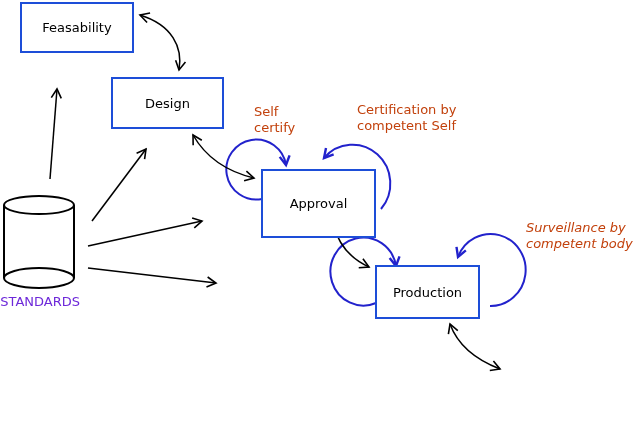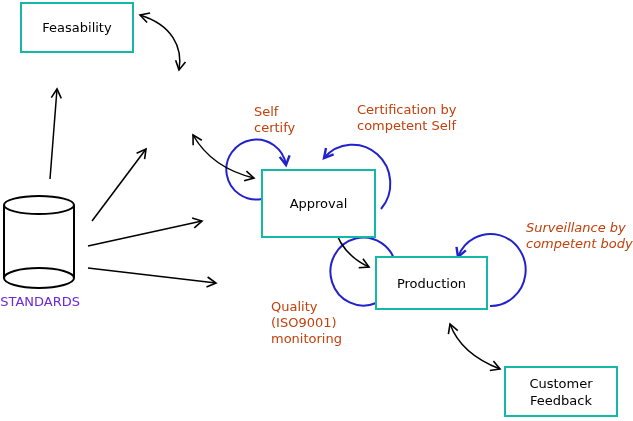--- a/index.html
+++ b/index.html
@@ -17,35 +17,35 @@
   }
   .wires {
     position: absolute;
     left: 0; top: 0;
     width: 633px;
     height: 421px;
   }
   .node {
     position: absolute;
     box-sizing: border-box;
-    border: 2px solid #14b8a6;
+    border: 2px solid #1d4ed8;
     background: #ffffff;
     display: flex;
     align-items: center;
     justify-content: center;
     text-align: center;
     font-size: 13px;
     color: #000000;
     white-space: pre-line;
     line-height: 17px;
   }
   .node-feasability { left: 20px;  top: 2px;   width: 114px; height: 51px; }
   .node-design      { left: 111px; top: 77px;  width: 113px; height: 52px; }
   .node-approval    { left: 261px; top: 169px; width: 115px; height: 69px; }
-  .node-production  { left: 375px; top: 256px; width: 113px; height: 54px; }
+  .node-production  { left: 375px; top: 265px; width: 105px; height: 54px; }
   .node-feedback    { left: 504px; top: 366px; width: 114px; height: 51px; }
   .note {
     position: absolute;
     color: #c2410c;
     font-size: 13px;
     line-height: 16px;
     white-space: pre-line;
   }
   .note-self-certify  { left: 254px; top: 104px; }
   .note-certification { left: 357px; top: 102px; }
@@ -97,36 +97,32 @@
       <path d="M 140,15 C 172,25 183,47 179,70" marker-start="url(#ah-k)" marker-end="url(#ah-k)"></path>
       <path d="M 193,135 Q 212,168 254,178" marker-start="url(#ah-k)" marker-end="url(#ah-k)"></path>
       <path d="M 334,226 Q 341,254 369,267" marker-start="url(#ah-k)" marker-end="url(#ah-k)"></path>
       <path d="M 450,324 Q 461,354 500,369" marker-start="url(#ah-k)" marker-end="url(#ah-k)"></path>
     </g>
   </svg>
 
   <div class="node node-feasability">
     <span>Feasability</span>
   </div>
+  <div class="node node-design">
+    <span>Design</span>
+  </div>
   <div class="node node-approval">
     <span>Approval</span>
   </div>
   <div class="node node-production">
     <span>Production</span>
-  </div>
-  <div class="node node-feedback">
-    <span>Customer
-Feedback</span>
   </div>
 
   <div class="standards-label">STANDARDS</div>
 
   <div class="note note-self-certify">Self
 certify</div>
   <div class="note note-certification">Certification by
 competent Self</div>
   <div class="note note-surveillance">Surveillance by
 competent body</div>
-  <div class="note note-quality">Quality
-(ISO9001)
-monitoring</div>
 
 </div>
 
 </body></html>

